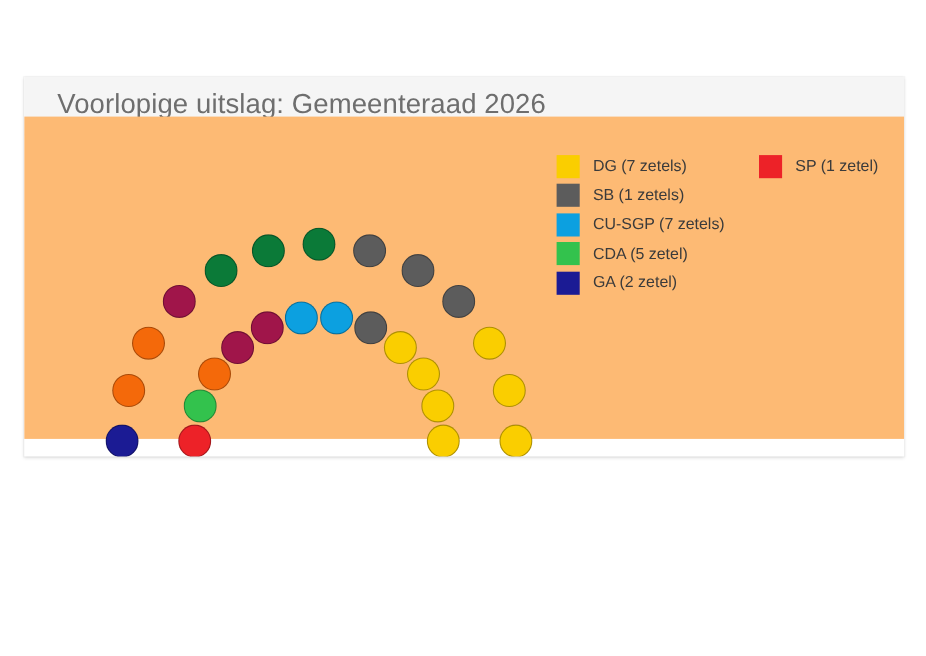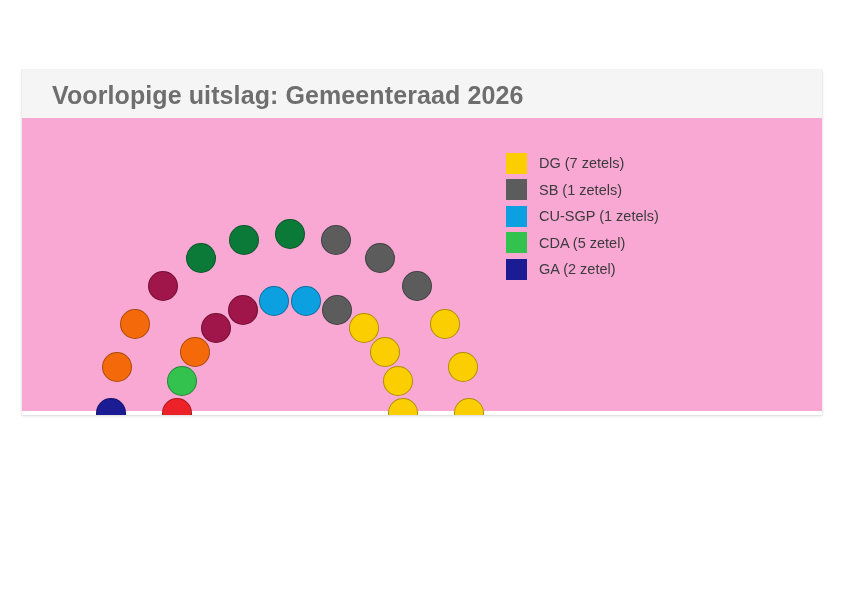--- a/index.html
+++ b/index.html
@@ -23,30 +23,30 @@
     position:absolute;
     left:0; top:0;
     width:100%; height:52px;
     background:#f5f5f5;
     border-bottom:1px solid #efefef;
   }
   #page-title{
     position:absolute;
     left:30px; top:11px;
     font-size:25px;
-    font-weight:700;
+    font-weight:400;
     color:#6e6e6e;
     letter-spacing:0.1px;
     white-space:nowrap;
   }
   #card-body{
     position:absolute;
-    left:0; top:48px;
+    left:0; top:36px;
     width:100%; height:293px;
-    background:#f9a8d4;
+    background:#fdba74;
   }
   
   #seat-chart{
     position:absolute;
     left:0px; top:0px;
     width:480px; height:293px;
   }
   .seat{
     position:absolute;
     width:30px;height:30px;
@@ -129,27 +129,33 @@
           <div class="legend-item">
             <span class="legend-swatch" style="background: rgb(250, 206, 0);"></span>
             <span class="legend-label">DG (7 zetels)</span>
           </div>
           <div class="legend-item">
             <span class="legend-swatch" style="background: rgb(92, 92, 92);"></span>
             <span class="legend-label">SB (1 zetels)</span>
           </div>
           <div class="legend-item">
             <span class="legend-swatch" style="background: rgb(12, 160, 224);"></span>
-            <span class="legend-label">CU-SGP (1 zetels)</span>
+            <span class="legend-label">CU-SGP (7 zetels)</span>
           </div>
           <div class="legend-item">
             <span class="legend-swatch" style="background: rgb(51, 194, 77);"></span>
             <span class="legend-label">CDA (5 zetel)</span>
           </div>
           <div class="legend-item">
             <span class="legend-swatch" style="background: rgb(27, 27, 148);"></span>
             <span class="legend-label">GA (2 zetel)</span>
           </div>
         </div>
+      <div class="legend-col" id="legend-col-1">
+          <div class="legend-item">
+            <span class="legend-swatch" style="background: rgb(237, 34, 40);"></span>
+            <span class="legend-label">SP (1 zetel)</span>
+          </div>
+        </div>
     </div>
 
   </div>
 </div>
 
 </body></html>

